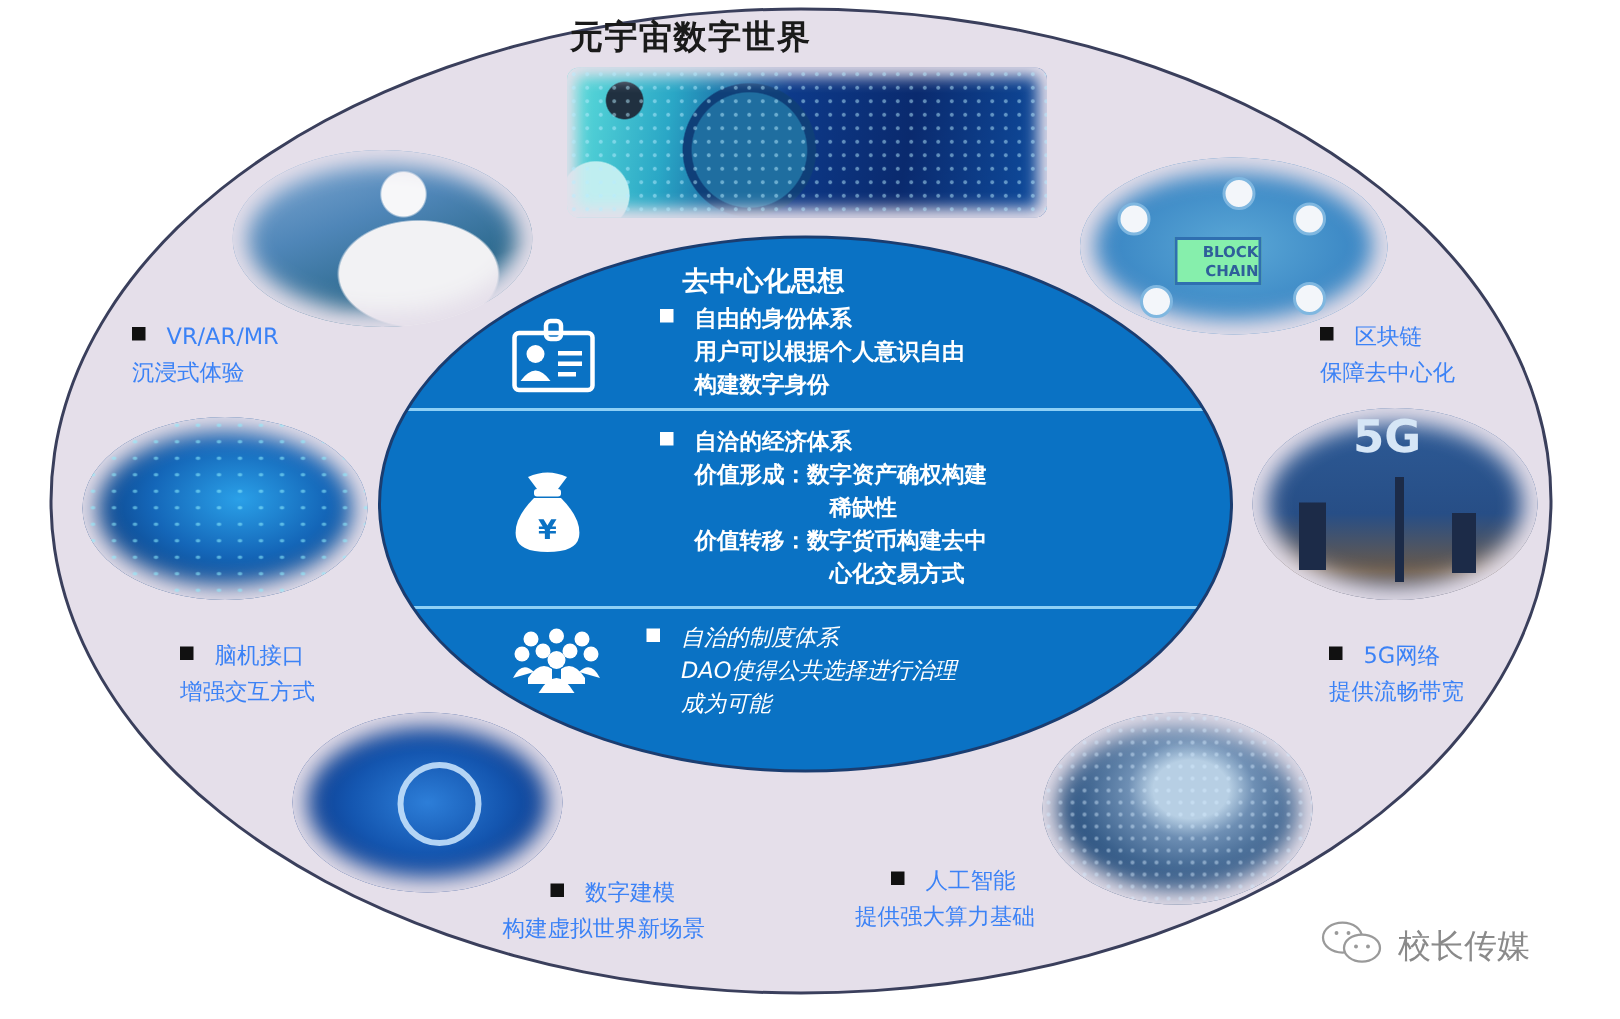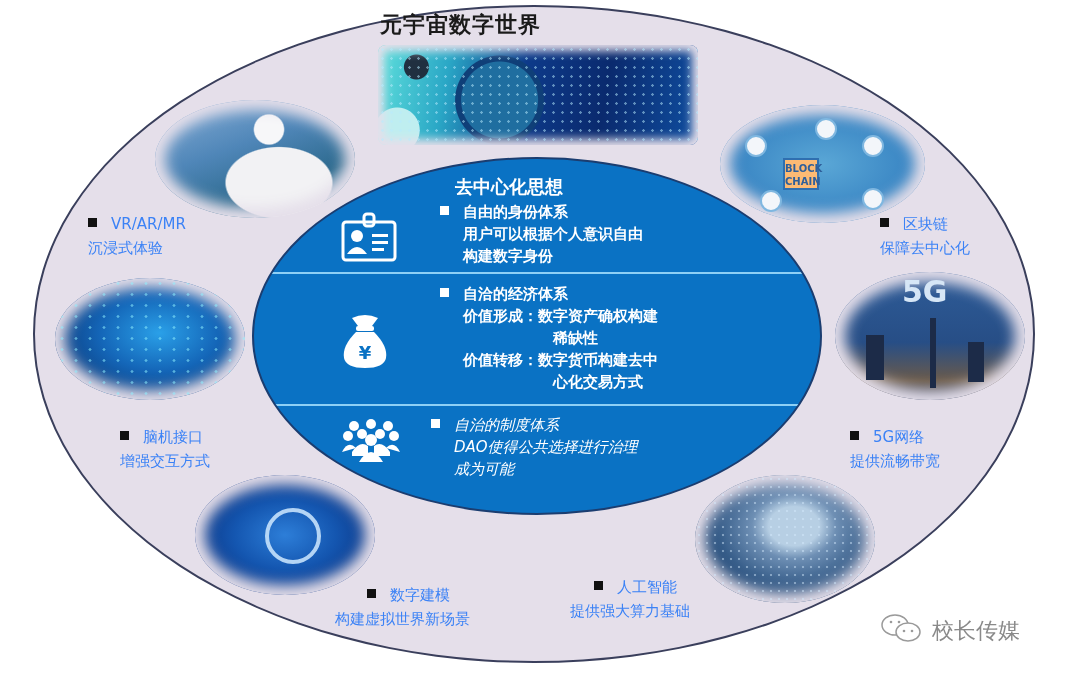--- a/index.html
+++ b/index.html
@@ -19,21 +19,21 @@
   .hero .dots{position:absolute;inset:0;
         background-image:radial-gradient(#b8ecff 1px, transparent 1.5px);
         background-size:9px 9px;opacity:.5;border-radius:8px;}
   .pic{border-radius:50%;box-shadow:0 0 14px 10px #e5dfea inset;}
   .pic-vr{left:155px;top:100px;width:200px;height:118px;
           background:radial-gradient(ellipse at 62% 70%,#f2f2f4 0 30%,transparent 31%),
                      radial-gradient(circle at 57% 25%,#f7f7f9 0 10%,transparent 11%),
                      linear-gradient(160deg,#8ab0d8 0%,#4f86b8 40%,#2d6a8e 70%,#bcd2e6 100%);}
   .pic-chain{left:720px;top:105px;width:205px;height:118px;
           background:radial-gradient(ellipse at center,#5aa7d6 0%,#3a86c4 60%,#2b6fae 100%);}
-  .chain-box{left:783px;top:158px;width:36px;height:32px;background:#fdba74;border:2px solid #2f6fb0;
+  .chain-box{left:783px;top:158px;width:58px;height:32px;background:#86efac;border:2px solid #2f6fb0;
           color:#2f5f9a;font-weight:bold;font-size:10px;line-height:13px;text-align:right;padding-top:2px;box-sizing:border-box;}
   .node{width:22px;height:22px;border-radius:50%;background:#f3f6fa;border:2px solid #7fb7e0;box-sizing:border-box;}
   .pic-brain{left:55px;top:278px;width:190px;height:122px;
           background:radial-gradient(ellipse at 55% 45%,#2aa0e8 0%,#1466b8 40%,#0b3a7a 75%,#061e4a 100%);}
   .pic-brain .grid{position:absolute;inset:0;border-radius:50%;
           background-image:radial-gradient(#8ff0ff 1.2px, transparent 1.8px);background-size:14px 11px;opacity:.55;}
   .pic-5g{left:835px;top:272px;width:190px;height:128px;
           background:linear-gradient(180deg,#2e5c98 0%,#274e86 55%,#6a5a4a 85%,#2a3a5a 100%);}
   .fiveg-label{left:902px;top:274px;font-size:30px;font-weight:bold;color:#d6e6f6;}
   .tower{background:#1c2b48;}
@@ -92,21 +92,21 @@
 <div class="abs label" style="left:120px;top:425px;">
   <div><span class="bullet-b"></span><span>脑机接口</span></div>
   <div>增强交互方式</div>
 </div>
 
 <div class="abs pic pic-5g"></div>
 <div class="abs tower" style="left:866px;top:335px;width:18px;height:45px;"></div>
 <div class="abs tower" style="left:930px;top:318px;width:6px;height:70px;"></div>
 <div class="abs tower" style="left:968px;top:342px;width:16px;height:40px;"></div>
 <div class="abs fiveg-label">5G</div>
-<div class="abs label" style="left:850px;top:425px;">
+<div class="abs label" style="left:886px;top:425px;">
   <div><span class="bullet-b"></span><span>5G网络</span></div>
   <div>提供流畅带宽</div>
 </div>
 
 <div class="abs pic pic-model"></div>
 <div class="abs ring"></div>
 <div class="abs label" style="left:335px;top:547px;margin-top:36px;">
   <div style="padding-left:32px"><span class="bullet-b"></span><span>数字建模</span></div>
   <div>构建虚拟世界新场景</div>
 </div>

